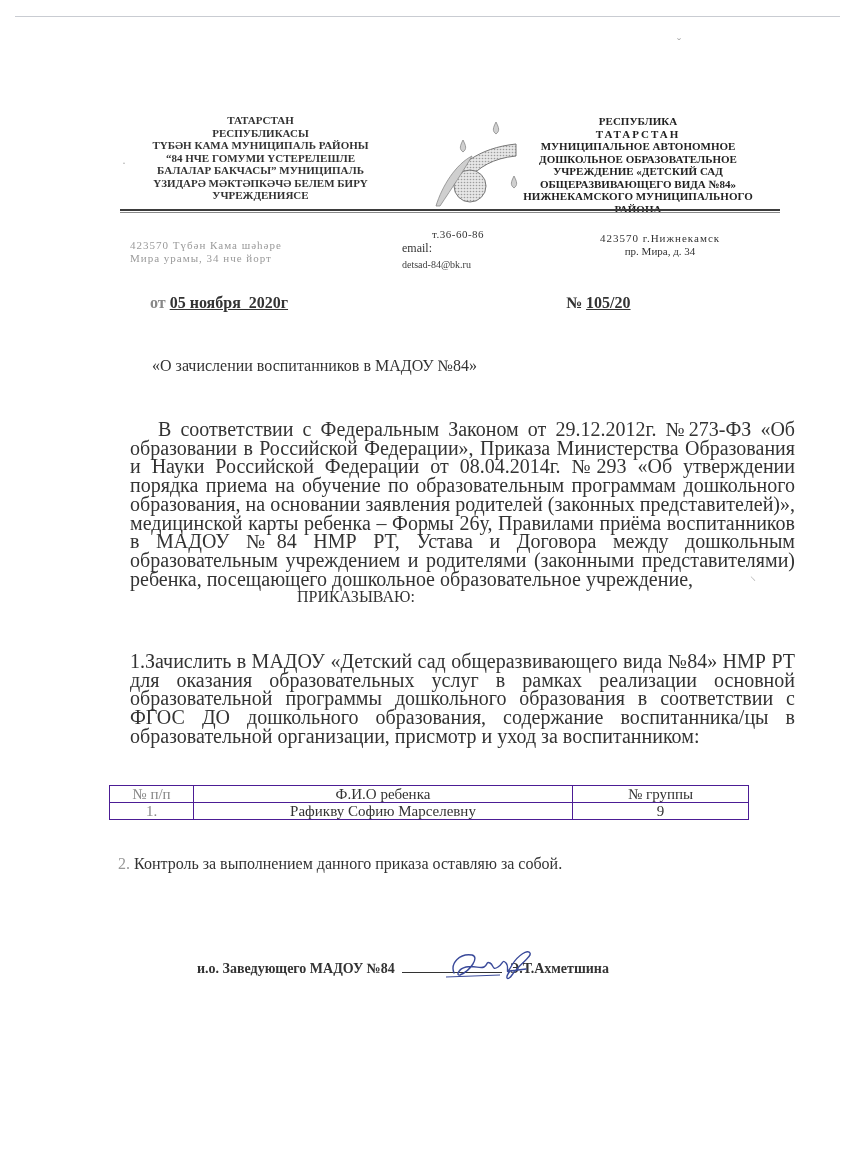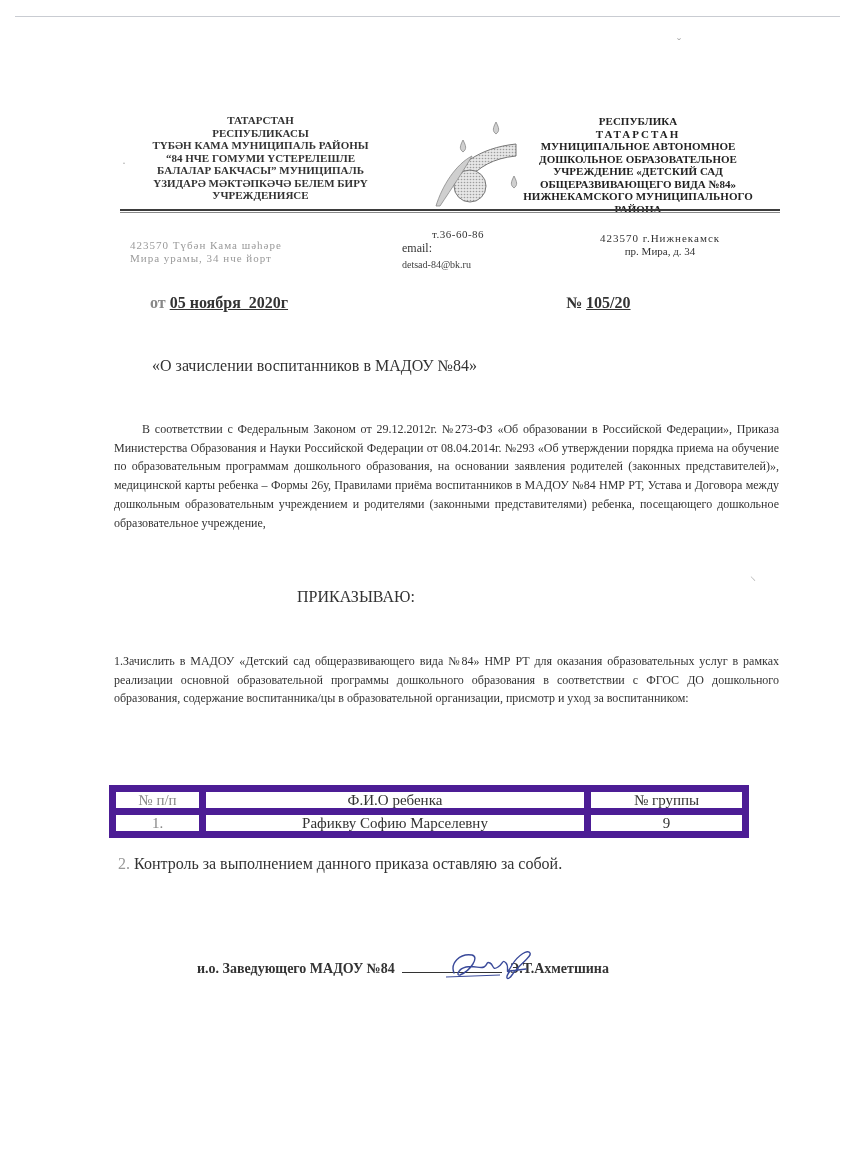--- a/index.html
+++ b/index.html
@@ -20,26 +20,26 @@
   #phone { left:432px; top:228px; font-size:11px; letter-spacing:0.5px; color:#333; }
   #email-l { left:402px; top:242px; font-size:12px; letter-spacing:0; color:#333; }
   #email-v { left:402px; top:258px; font-size:10px; letter-spacing:0; color:#404040;text-align:center; }
   #addr-r { left:585px; top:232px; width:150px; text-align:center; color:#333; letter-spacing:1px; }
   #date-line { position:absolute; left:150px; top:294px; font-size:16px; font-weight:bold; color:#333; }
   #date-line .pre { color:#888; font-weight:bold; }
   #date-line .u { text-decoration:underline; }
   #num-line { position:absolute; left:566px; top:294px; font-size:16px; font-weight:bold; color:#333; }
   #num-line .u { text-decoration:underline; }
   #subject { position:absolute; left:152px; top:357px; font-size:16px; color:#333; }
-  .para { position:absolute; left:114px; width:665px; font-size:12px; line-height:18.7px; color:#333; text-align:justify; }
+  .para { position:absolute; left:130px; width:665px; font-size:20px; line-height:18.7px; color:#333; text-align:justify; }
   #p1 { top:420px; text-indent:28px; }
   #order-word { position:absolute; left:0; width:712px; top:588px; text-align:center; font-size:16px; color:#333; }
   #p2 { top:652px; }
   table#enroll { position:absolute; left:109px; top:785px; width:640px; border-collapse:collapse; font-size:15px; color:#333; }
-  #enroll td, #enroll th { border:7px solid #4c1d95; padding:0 4px; text-align:center; font-weight:normal; height:16px; line-height:16px; }
+  #enroll td, #enroll th { border:1px solid #4c1d95; padding:0 4px; text-align:center; font-weight:normal; height:16px; line-height:16px; }
   #enroll th:first-child, #enroll td:first-child { color:#888; width:75px; }
   #enroll th:nth-child(2) { width:370px; }
   #p3 { position:absolute; left:118px; top:855px; font-size:16px; color:#333; }
   #p3 .lt { color:#999; }
   #sig-line { position:absolute; left:197px; top:958px; font-size:14px; font-weight:bold; color:#333; white-space:nowrap; }
   #sig-line .blank { display:inline-block; width:100px; border-bottom:1px solid #333; height:14px; vertical-align:baseline; position:relative; margin:0 4px; }
   #sig-svg { position:absolute; left:440px; top:945px; width:100px; height:40px; }
   .speck { position:absolute; color:#aaa; font-size:12px; }
 </style>
 </head>

